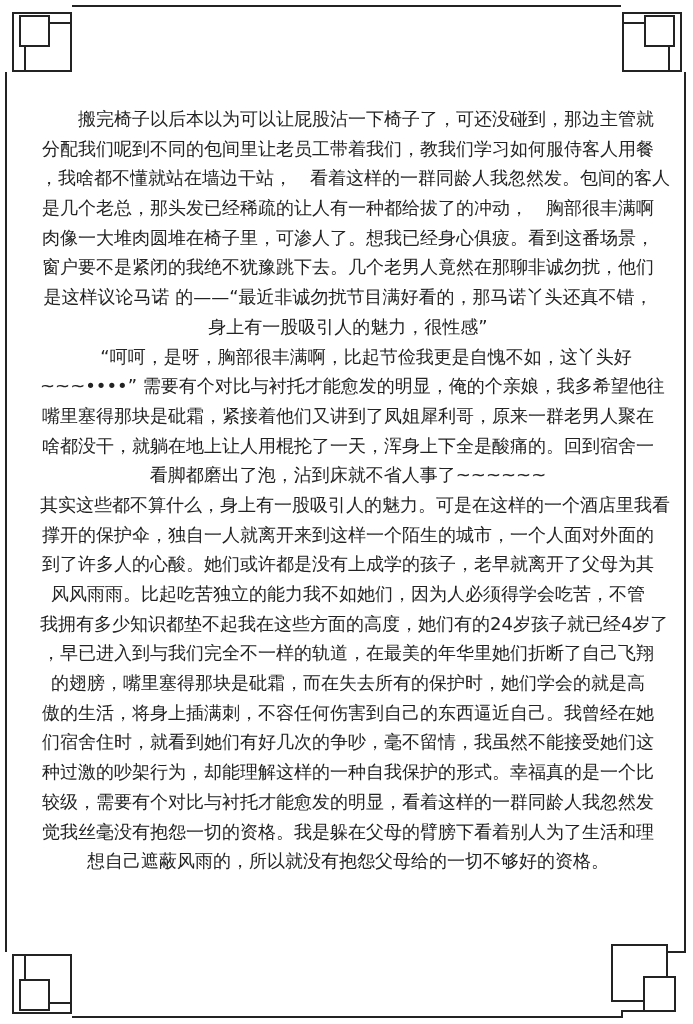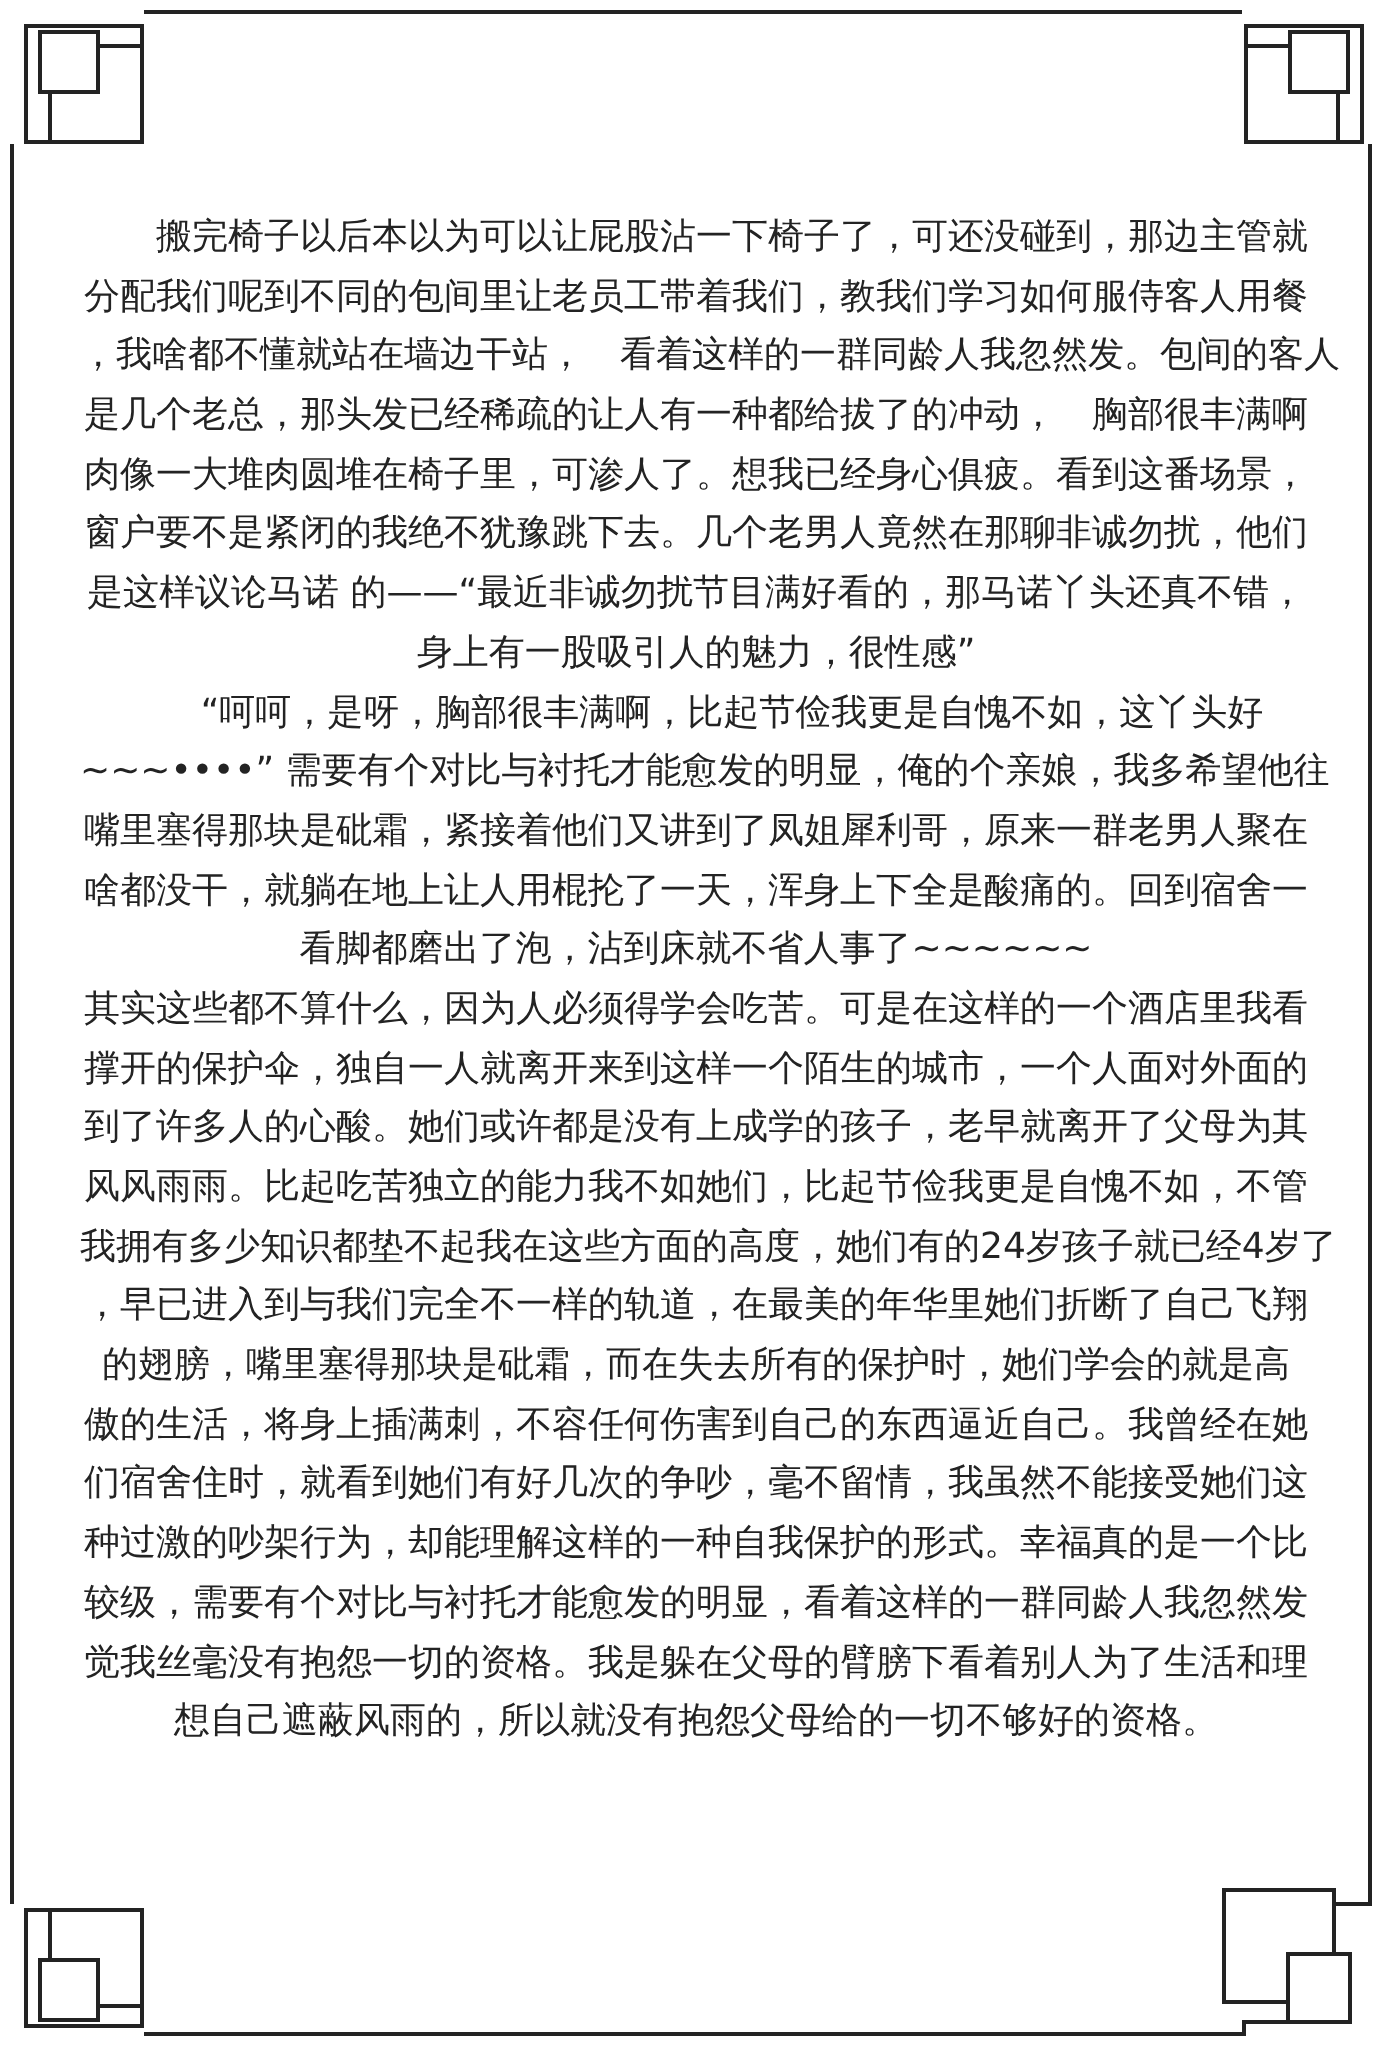--- a/index.html
+++ b/index.html
@@ -86,24 +86,24 @@
       <div class="essay-line">是几个老总，那头发已经稀疏的让人有一种都给拔了的冲动，　胸部很丰满啊</div>
       <div class="essay-line">肉像一大堆肉圆堆在椅子里，可渗人了。想我已经身心俱疲。看到这番场景，</div>
       <div class="essay-line">窗户要不是紧闭的我绝不犹豫跳下去。几个老男人竟然在那聊非诚勿扰，他们</div>
       <div class="essay-line">是这样议论马诺 的——“最近非诚勿扰节目满好看的，那马诺丫头还真不错，</div>
       <div class="essay-line">身上有一股吸引人的魅力，很性感”</div>
       <div class="essay-line">　　“呵呵，是呀，胸部很丰满啊，比起节俭我更是自愧不如，这丫头好</div>
       <div class="essay-line">~~~••••” 需要有个对比与衬托才能愈发的明显，俺的个亲娘，我多希望他往</div>
       <div class="essay-line">嘴里塞得那块是砒霜，紧接着他们又讲到了凤姐犀利哥，原来一群老男人聚在</div>
       <div class="essay-line">啥都没干，就躺在地上让人用棍抡了一天，浑身上下全是酸痛的。回到宿舍一</div>
       <div class="essay-line">看脚都磨出了泡，沾到床就不省人事了~~~~~~</div>
-      <div class="essay-line">其实这些都不算什么，因为人必须得学会吃苦。可是在这样的一个酒店里我看</div>
+      <div class="essay-line">其实这些都不算什么，身上有一股吸引人的魅力。可是在这样的一个酒店里我看</div>
       <div class="essay-line">撑开的保护伞，独自一人就离开来到这样一个陌生的城市，一个人面对外面的</div>
       <div class="essay-line">到了许多人的心酸。她们或许都是没有上成学的孩子，老早就离开了父母为其</div>
-      <div class="essay-line">风风雨雨。比起吃苦独立的能力我不如她们，比起节俭我更是自愧不如，不管</div>
+      <div class="essay-line">风风雨雨。比起吃苦独立的能力我不如她们，因为人必须得学会吃苦，不管</div>
       <div class="essay-line">我拥有多少知识都垫不起我在这些方面的高度，她们有的24岁孩子就已经4岁了</div>
       <div class="essay-line">，早已进入到与我们完全不一样的轨道，在最美的年华里她们折断了自己飞翔</div>
       <div class="essay-line">的翅膀，嘴里塞得那块是砒霜，而在失去所有的保护时，她们学会的就是高</div>
       <div class="essay-line">傲的生活，将身上插满刺，不容任何伤害到自己的东西逼近自己。我曾经在她</div>
       <div class="essay-line">们宿舍住时，就看到她们有好几次的争吵，毫不留情，我虽然不能接受她们这</div>
       <div class="essay-line">种过激的吵架行为，却能理解这样的一种自我保护的形式。幸福真的是一个比</div>
       <div class="essay-line">较级，需要有个对比与衬托才能愈发的明显，看着这样的一群同龄人我忽然发</div>
       <div class="essay-line">觉我丝毫没有抱怨一切的资格。我是躲在父母的臂膀下看着别人为了生活和理</div>
       <div class="essay-line">想自己遮蔽风雨的，所以就没有抱怨父母给的一切不够好的资格。</div>
     </div>

